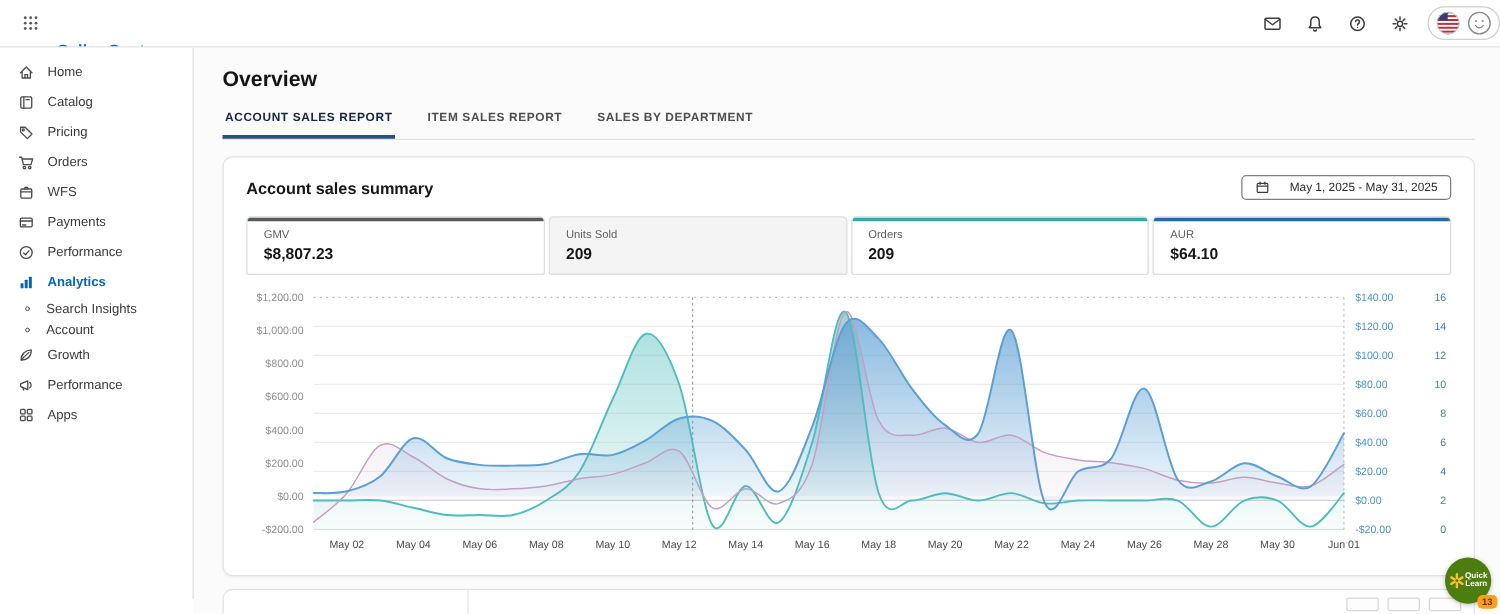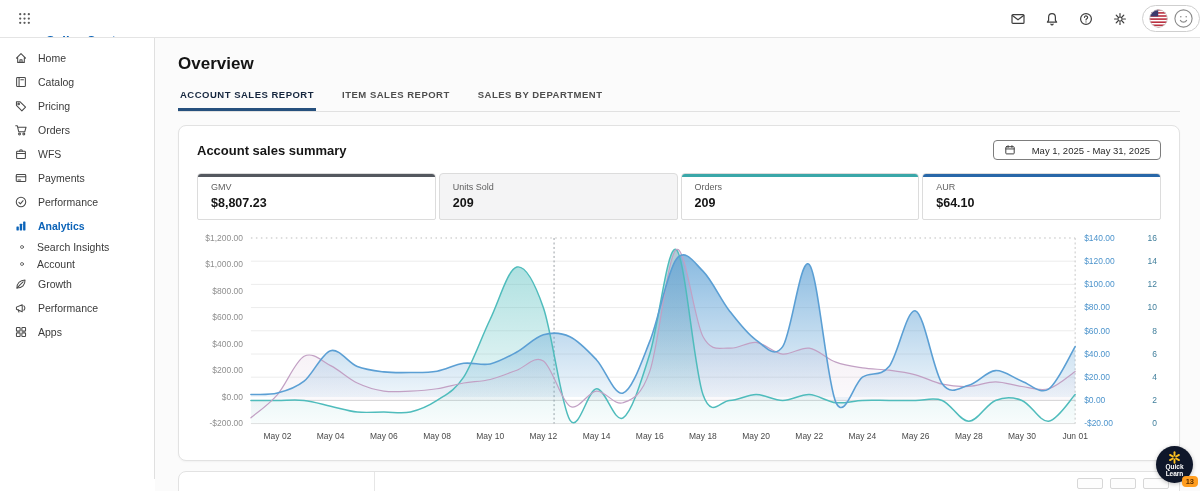--- a/index.html
+++ b/index.html
@@ -62,21 +62,21 @@
   .bottom-card { margin-top:10px; background:#fff; border:1px solid #e2e2e2;
     border-radius:8px 8px 0 0; height:46px; display:flex; }
   .bc-left { width:196px; border-right:1px solid #e6e6e6; }
   .bc-right { flex:1; display:flex; justify-content:flex-end; align-items:flex-start;
     gap:7px; padding:6px 10px 0 0; }
   .ghost-box { width:26px; height:11px; border:1px solid #d7d7d7; border-radius:2px;
     background:#fdfdfd; cursor:pointer; }
 
   
   .quick-learn { position:fixed; right:7px; bottom:8px; width:37px; height:37px;
-    border-radius:50%; background:#0f172a; color:#fff; display:flex; flex-direction:column;
+    border-radius:50%; background:#4d7c0f; color:#fff; display:flex; flex-direction:row;
     align-items:center; justify-content:center; cursor:pointer; z-index:40;
     box-shadow:0 1px 4px rgba(0,0,0,.25); }
   .ql-text { font-size:6.5px; font-weight:700; line-height:1.05; text-align:center; }
   .ql-badge { position:absolute; right:-5px; bottom:-4px; background:#ff9d1f; color:#5d2f00;
     font-size:7.5px; font-weight:700; border-radius:4px; padding:1px 4px; }
 </style>
 </head>
 <body>
 
 <header class="topbar">

